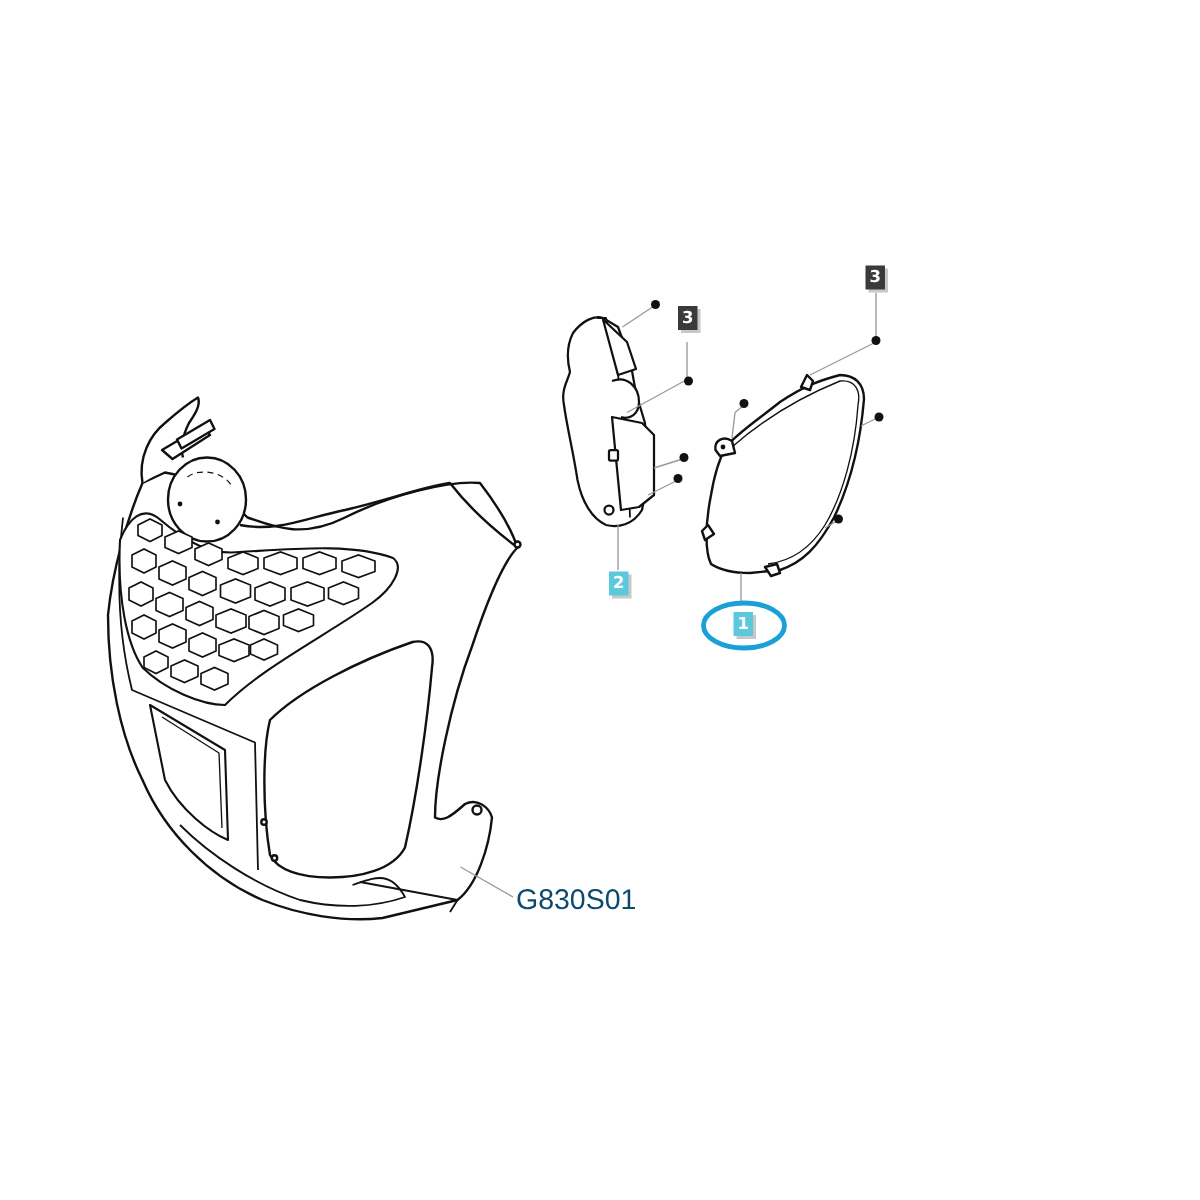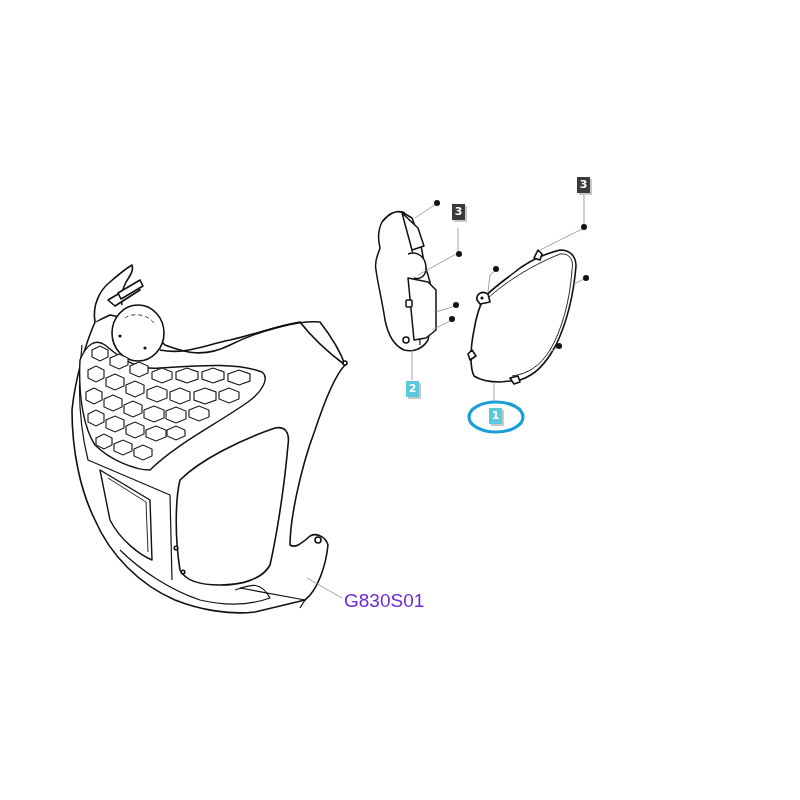--- a/index.html
+++ b/index.html
@@ -8,21 +8,21 @@
     .callout-box {
       position: absolute; width: 13px; height: 16px;
       font-family: "DejaVu Sans", sans-serif; font-size: 11px; font-weight: bold;
       line-height: 16px; text-align: center; color: #ffffff;
       box-shadow: 2px 2px 0 #c8c8c8;
     }
     .callout-dark { background: #3a3a3a; }
     .callout-cyan { background: #5bc8dc; color: #ffffff; }
     .ref-label {
       position: absolute; font-family: "Liberation Sans", sans-serif;
-      font-size: 19px; color: #6d28d9; letter-spacing: 0px;
+      font-size: 19px; color: #0c4a6e; letter-spacing: 0px;
     }
   </style>
 </head>
 <body>
 
 <svg id="diagram" viewBox="0 0 800 800" xmlns="http://www.w3.org/2000/svg">
 
   <g fill="#ffffff" stroke="#111" stroke-width="1.6" stroke-linejoin="round">
 
     <path d="M95,322 C85,345 75,380 72,410 C72,450 80,490 95,520 C110,555 140,585 175,600 C200,610 230,615 255,612 L305,600 C318,590 326,565 328,545 C326,538 318,532 310,536 C300,545 295,548 290,545 C290,520 300,470 315,430 C325,400 335,375 345,365 C340,350 330,335 320,322 C300,320 260,330 230,345 C200,360 180,350 165,345 C150,330 130,318 110,315 Z"></path>

